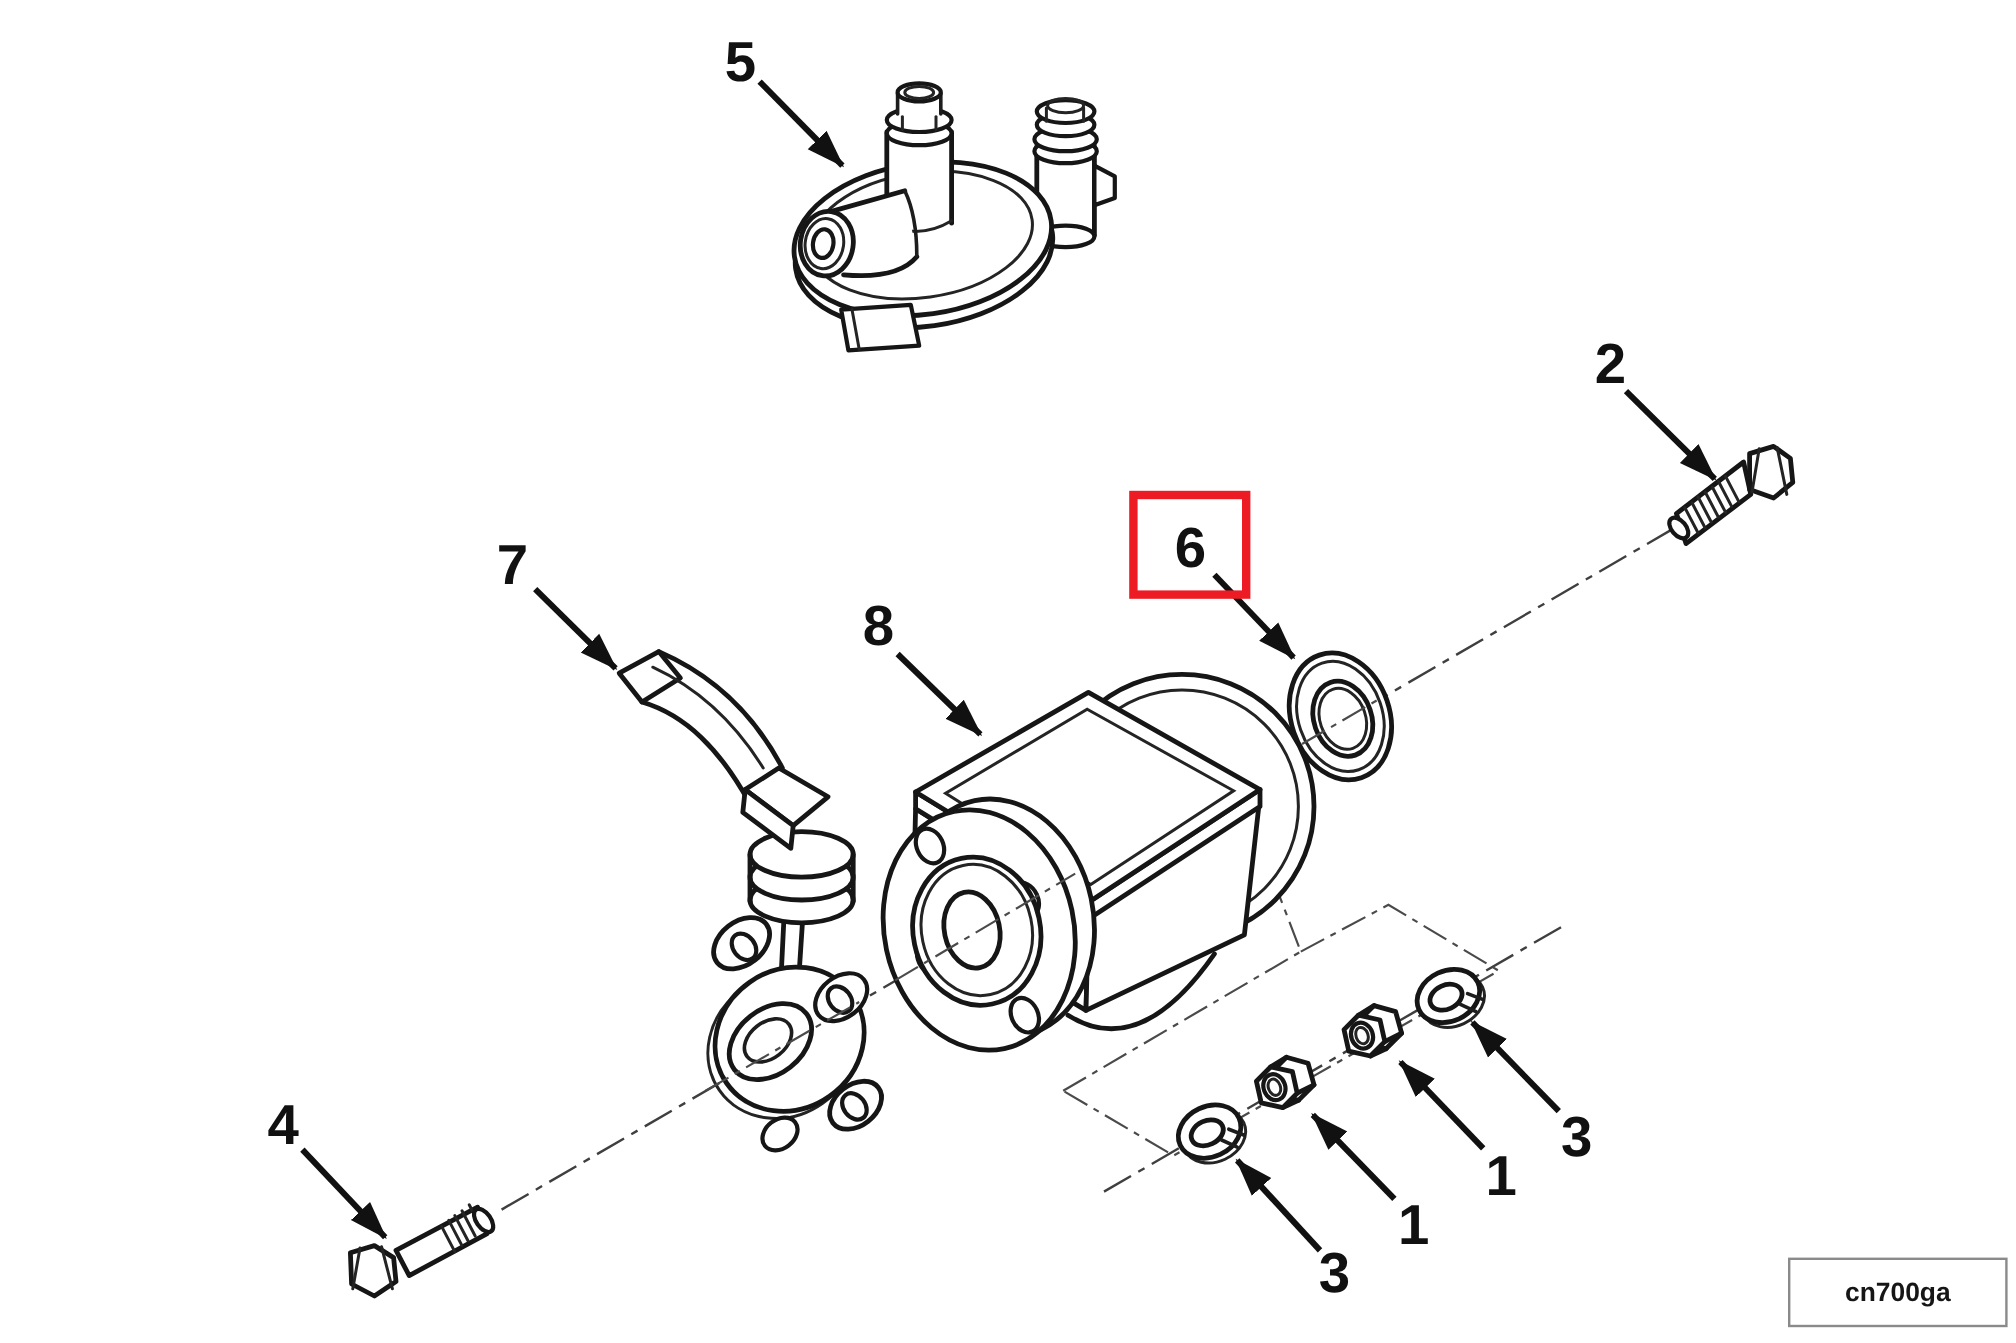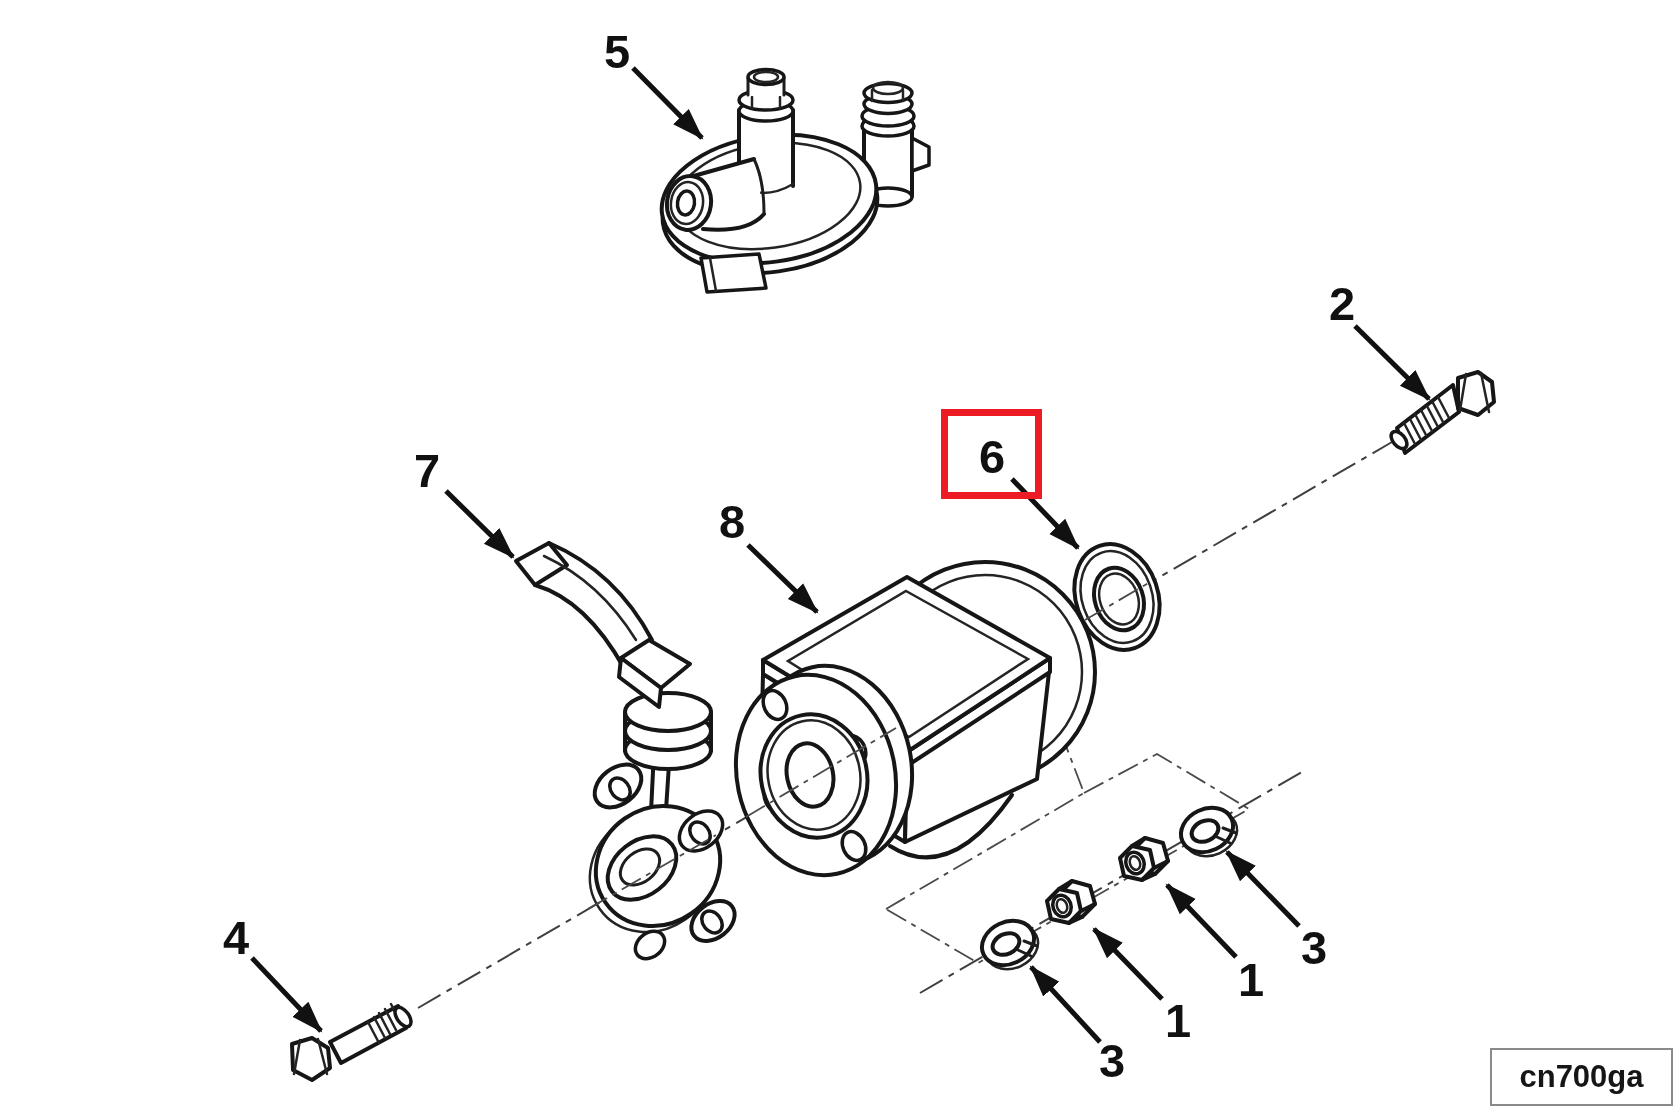--- a/index.html
+++ b/index.html
@@ -15,21 +15,21 @@
   .cl{stroke:#3f3f3f;stroke-width:2;fill:none;stroke-dasharray:26 7 6 7;}
   .clThin{stroke:#4a4a4a;stroke-width:1.8;fill:none;stroke-dasharray:22 6 5 6;}
   .arrow{stroke:#111111;stroke-width:5;fill:none;}
   .callout{position:absolute;transform:translate(-50%,-50%);font-weight:bold;
            font-size:47px;line-height:1;color:#111;letter-spacing:0;}
   .hl-box{position:absolute;left:941px;top:409px;width:101px;height:90px;
           border:7px solid #ed1c24;box-sizing:border-box;background:transparent;}
   .code-box{position:absolute;left:1490px;top:1048px;width:183px;height:58px;
             border:2px solid #8a8a8a;box-sizing:border-box;display:flex;
             align-items:center;justify-content:center;font-weight:bold;
-            font-size:31px;color:#161616;background:#fff;}
+            font-size:22px;color:#161616;background:#fff;}
 </style>
 </head>
 <body>
 
 <div class="stage">
 
 <svg width="1680" height="1119" viewBox="0 0 1680 1119">
   <defs>
     <marker id="ah" markerUnits="userSpaceOnUse" markerWidth="34" markerHeight="24" refX="30" refY="12" orient="auto">
       <path d="M0,1 L32,12 L0,23 Z" fill="#111111"></path>

